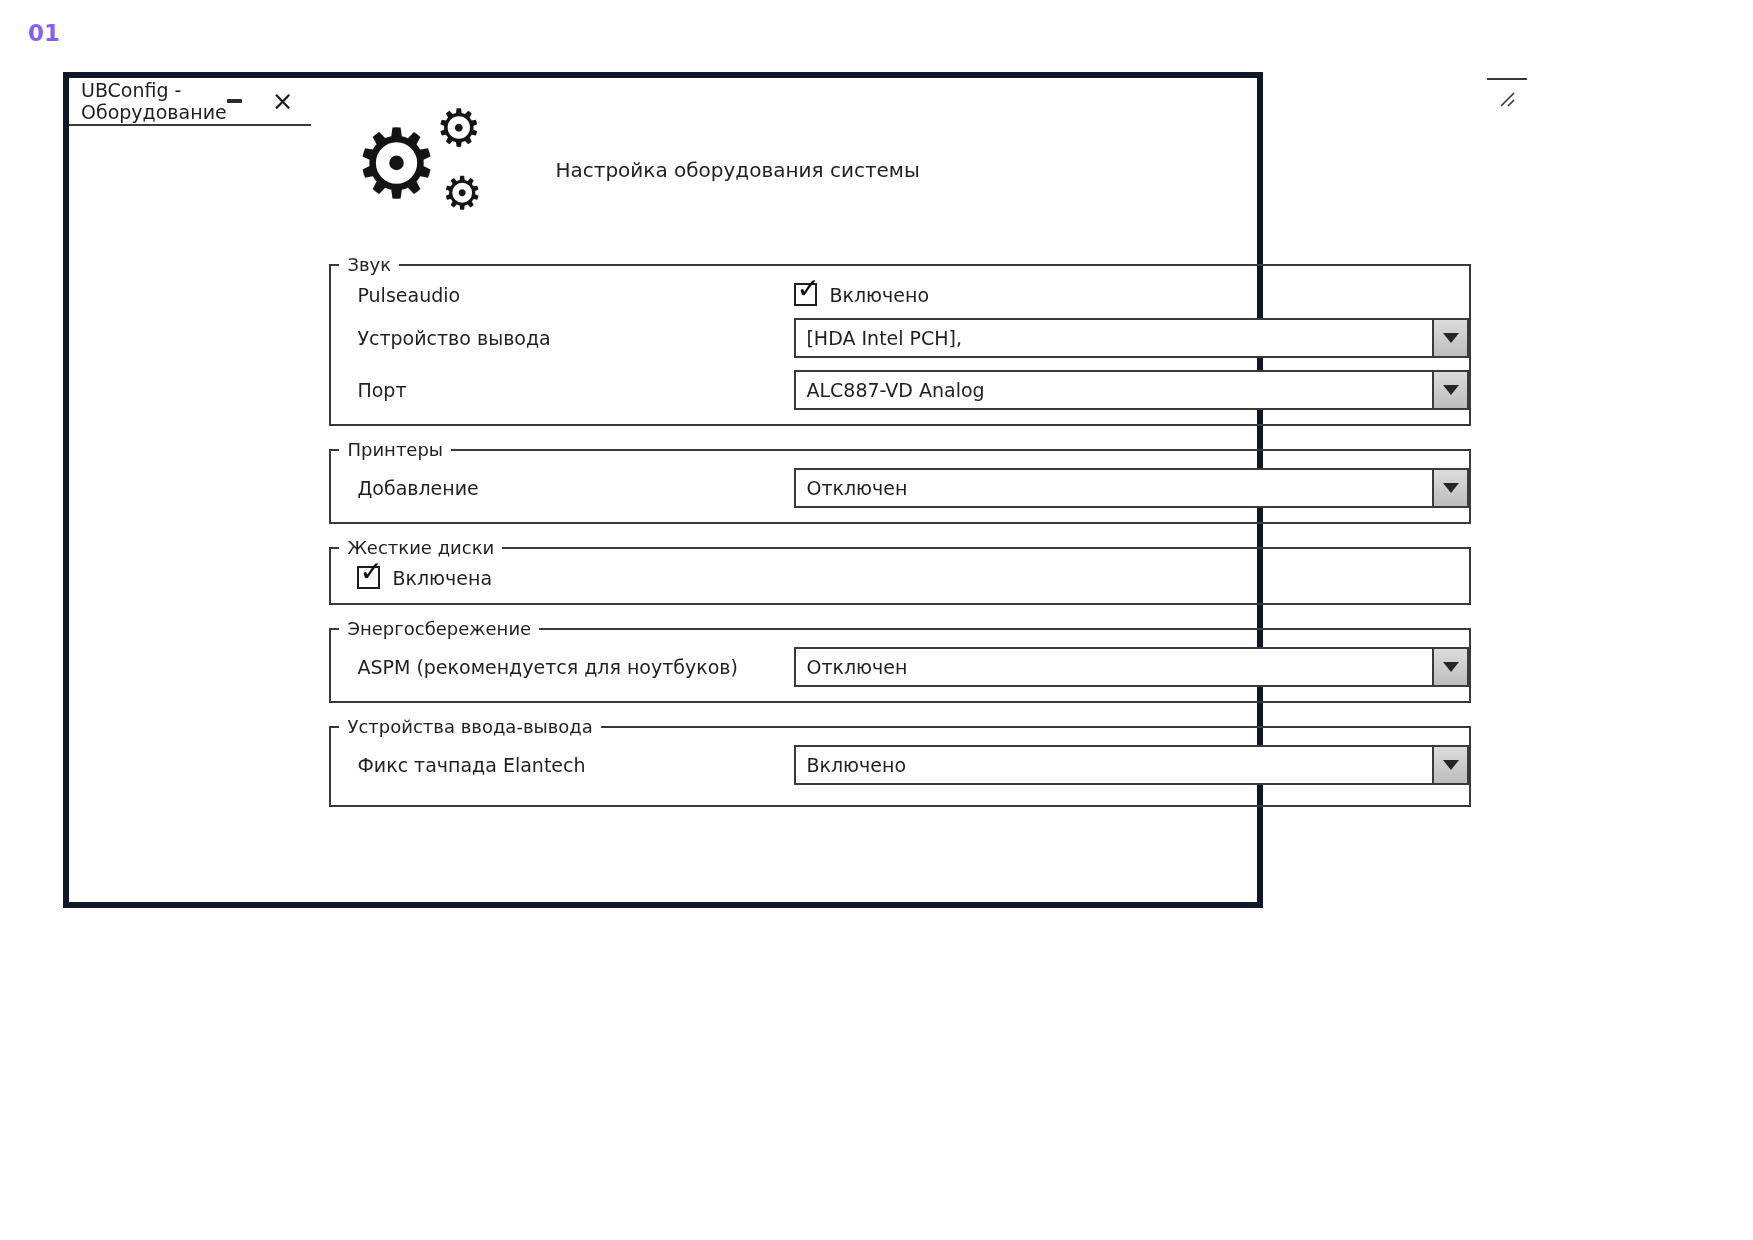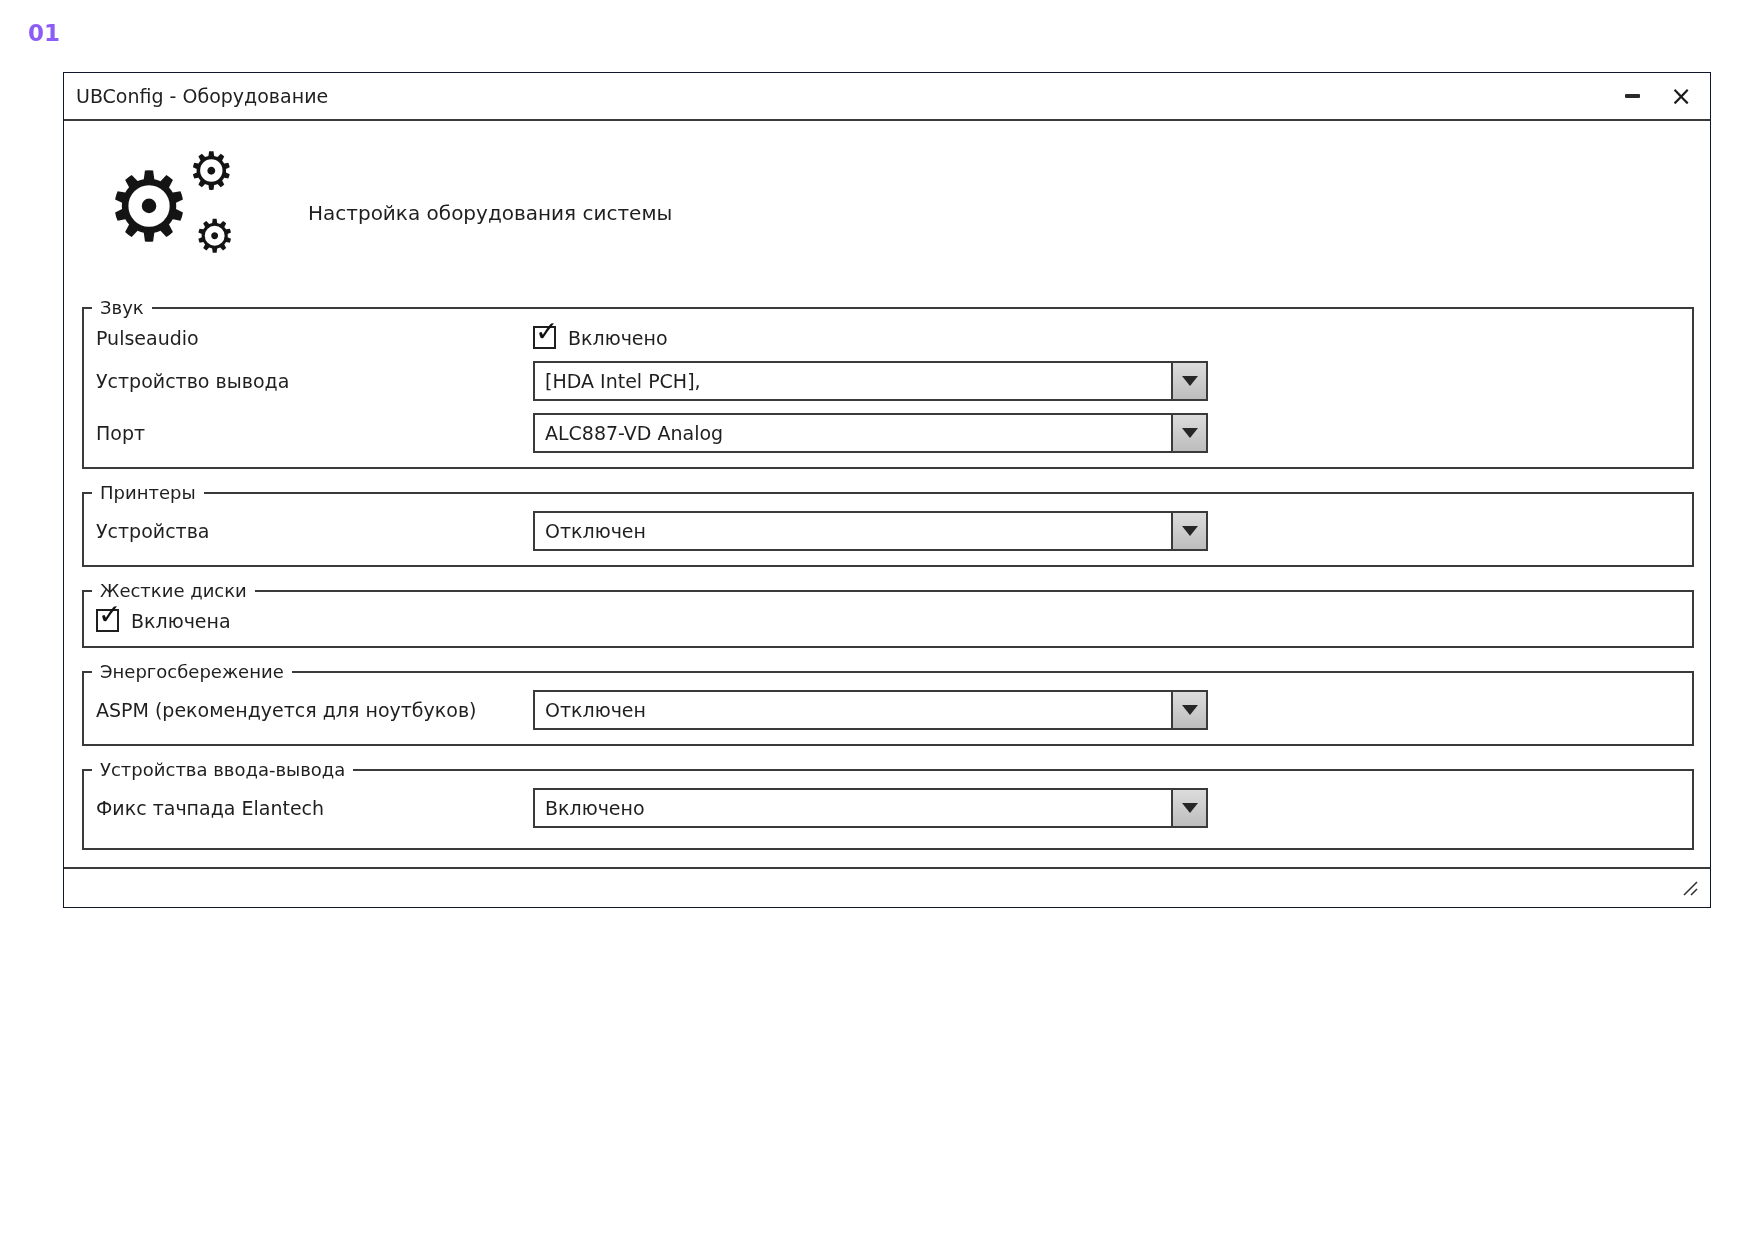--- a/index.html
+++ b/index.html
@@ -6,23 +6,23 @@
   html, body { width: 1753px; height: 1240px; background: #ffffff; font-family: "DejaVu Sans", "Liberation Sans", sans-serif; color: #1f1f1f; }
   body { position: relative; overflow: hidden; }
 
   .slide-number {
     position: absolute; left: 28px; top: 20px;
     font-size: 23px; font-weight: bold; color: #8b5cf6;
   }
 
   .window {
     position: absolute; left: 63px; top: 72px;
-    width: 1648px; height: 836px;
-    border: 1px solid #0f172a; background: #ffffff;
-    display: flex; flex-direction: column;
+    width: 1200px; height: 836px;
+    border: 6px solid #0f172a; background: #ffffff;
+    display: flex; 
   }
 
   .titlebar {
     height: 48px; flex: 0 0 48px;
     border-bottom: 2px solid #3a3a3a;
     display: flex; align-items: center;
     padding: 0 18px 0 12px;
     font-size: 19px;
   }
   .win-controls { margin-left: auto; display: flex; align-items: center; gap: 30px; }
@@ -45,21 +45,21 @@
   fieldset {
     border: 2px solid #3a3a3a;
     margin: 0 8px 13px 18px;
     padding: 4px 0 14px 0;
   }
   legend {
     font-size: 18px; margin-left: 8px; padding: 0 8px;
   }
   .row {
     display: flex; align-items: center;
-    margin-top: 12px; padding-left: 12px;
+    margin-top: 12px; padding-left: 26px;
   }
   .row:first-of-type { margin-top: 4px; }
   .row-label { width: 437px; flex: 0 0 437px; font-size: 19px; }
 
   .combobox {
     display: flex; align-items: stretch;
     width: 675px; height: 40px; justify-content: center;
   }
   .combo-value {
     flex: 1 1 auto;
@@ -158,21 +158,21 @@
               <span class="tri"></span>
             </span>
         </div>
       </div>
     </fieldset>
 
     <fieldset>
       <legend>Принтеры</legend>
 
       <div class="row">
-        <span class="row-label">Устройства</span>
+        <span class="row-label">Добавление</span>
         <div class="combobox">
           <span class="combo-value">Отключен</span>
           <span class="combo-btn">
               <span class="tri"></span>
             </span>
         </div>
       </div>
     </fieldset>
 
     <fieldset>

